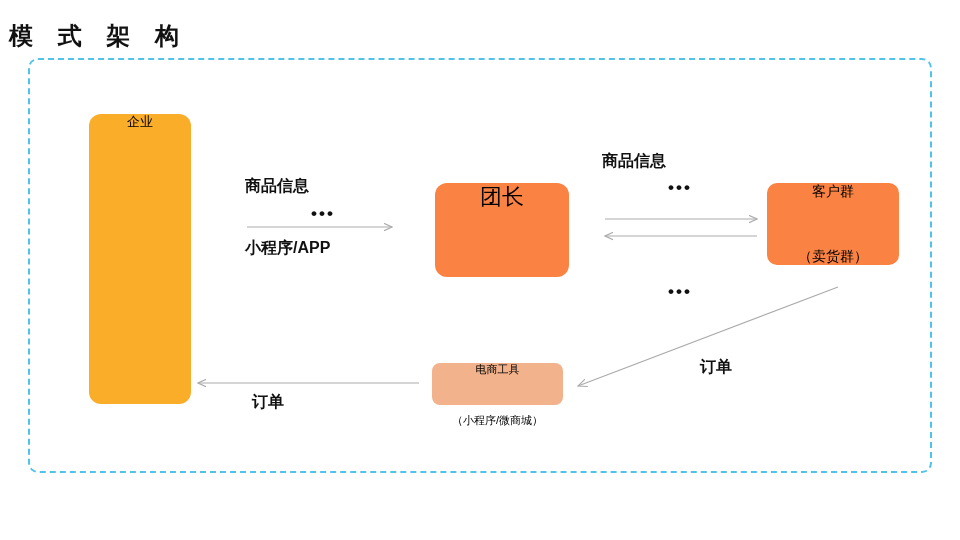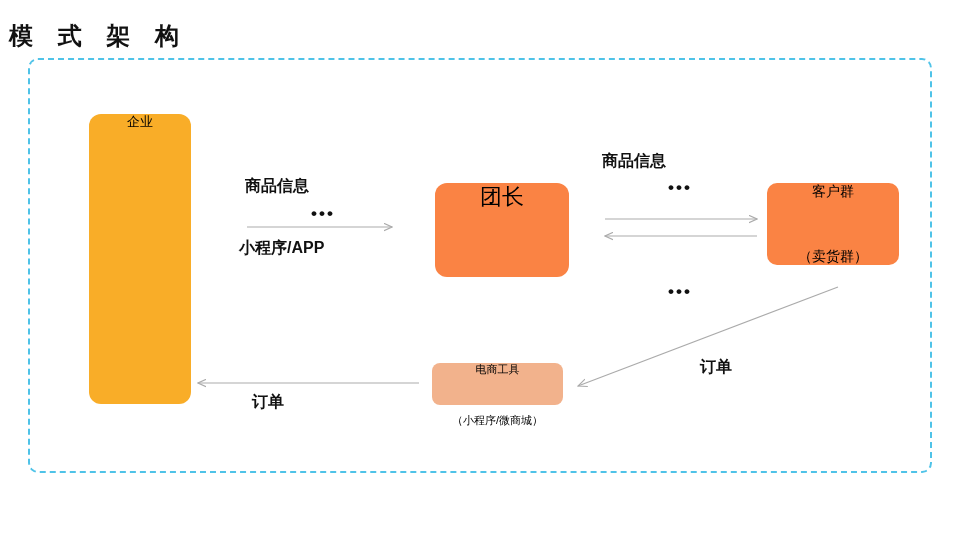--- a/index.html
+++ b/index.html
@@ -127,21 +127,21 @@
     font-weight: bold;
     letter-spacing: 2px;
     color: #111111;
     text-align: center;
     white-space: nowrap;
   }
 
   
   #label-left-top   { left: 245px; top: 176px; width: 156px; }
   #dots-left        { left: 245px; top: 204px; width: 156px; }
-  #label-left-bottom{ left: 239px; top: 238px; width: 156px; }
+  #label-left-bottom{ left: 245px; top: 238px; width: 156px; }
 
   
   #label-right-top   { left: 602px; top: 151px; width: 156px; }
   #dots-right-top    { left: 602px; top: 178px; width: 156px; }
   #label-right-bottom{ left: 602px; top: 255px; width: 156px; }
   #dots-right-bottom { left: 602px; top: 282px; width: 156px; }
 
   
   #label-order-bottom { left: 252px; top: 392px; width: 110px; }
   

